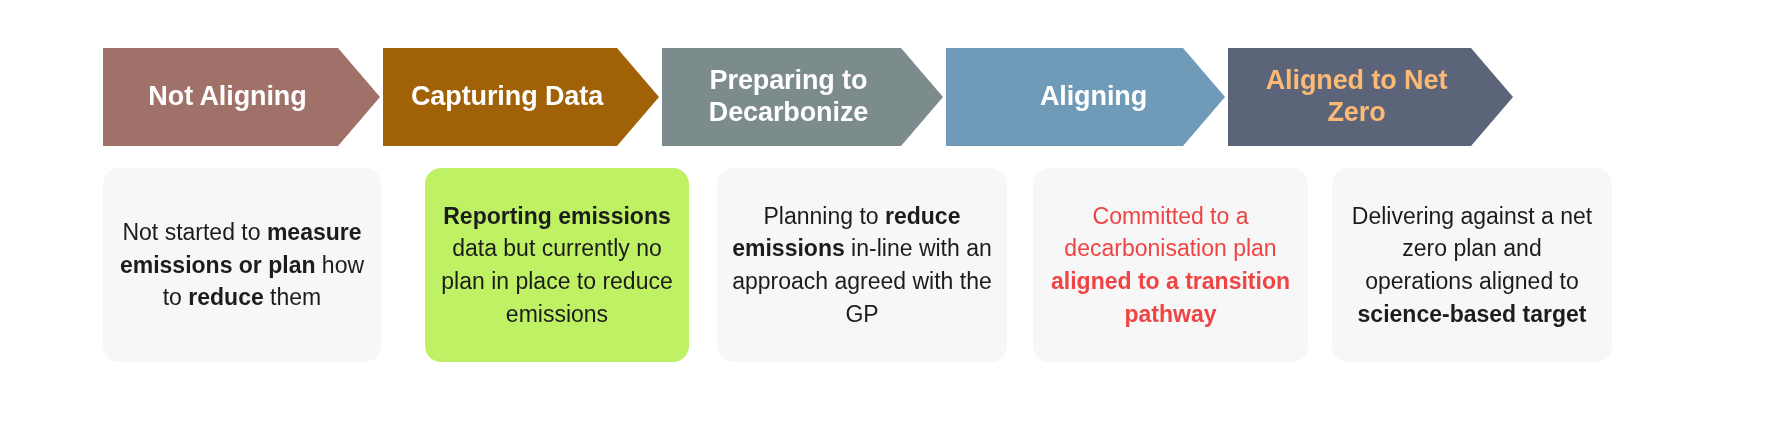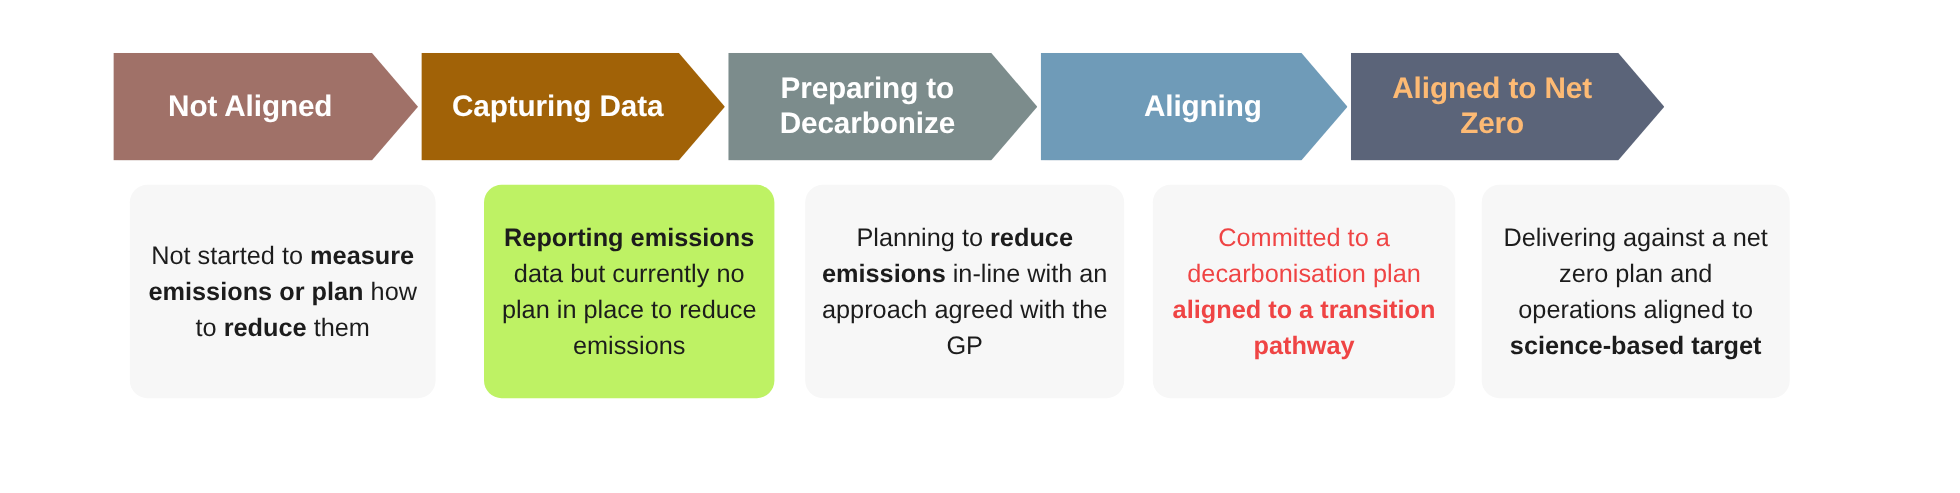--- a/index.html
+++ b/index.html
@@ -64,21 +64,21 @@
 
   .chev-0 { left: 0px;    width: 277px; }
   .chev-1 { left: 280px;  width: 276px; }
   .chev-2 { left: 559px;  width: 281px; }
   .chev-3 { left: 843px;  width: 279px; }
   .chev-4 { left: 1125px; width: 285px; }
 
   
   .card-band {
     position: absolute;
-    left: 15px;
+    left: 0;
     top: 168px;
     width: 1610px;
     height: 238px;
   }
 
   .card {
     position: absolute;
     top: 0;
     height: 194px;
     background: #f7f7f7;
@@ -110,21 +110,21 @@
   .card-4 { left: 1229px; width: 280px; }
 </style>
 </head>
 <body style="background: rgb(255, 255, 255);">
 
 <div id="stage">
   <div class="stage-row">
 
     <div class="chevron-band">
       <div class="chevron chev-0" style="background: rgb(160, 113, 104); color: rgb(255, 255, 255);">
-        <span class="chev-label">Not Aligned</span>
+        <span class="chev-label">Not Aligning</span>
       </div>
       <div class="chevron chev-1" style="background: #a16207; color: rgb(255, 255, 255);">
         <span class="chev-label">Capturing Data</span>
       </div>
       <div class="chevron chev-2" style="background: rgb(124, 140, 140); color: rgb(255, 255, 255);">
         <span class="chev-label">Preparing to Decarbonize</span>
       </div>
       <div class="chevron chev-3" style="background: rgb(111, 155, 184); color: rgb(255, 255, 255); padding-left: 44px;">
         <span class="chev-label">Aligning</span>
       </div>

